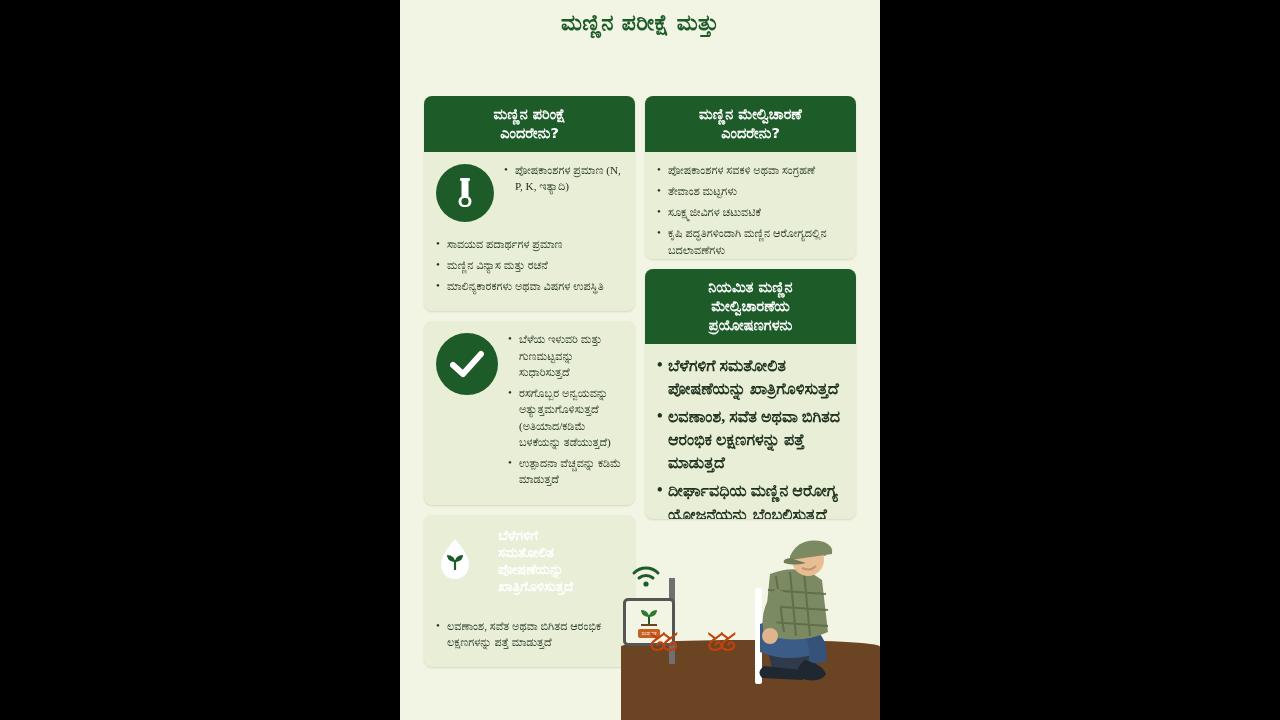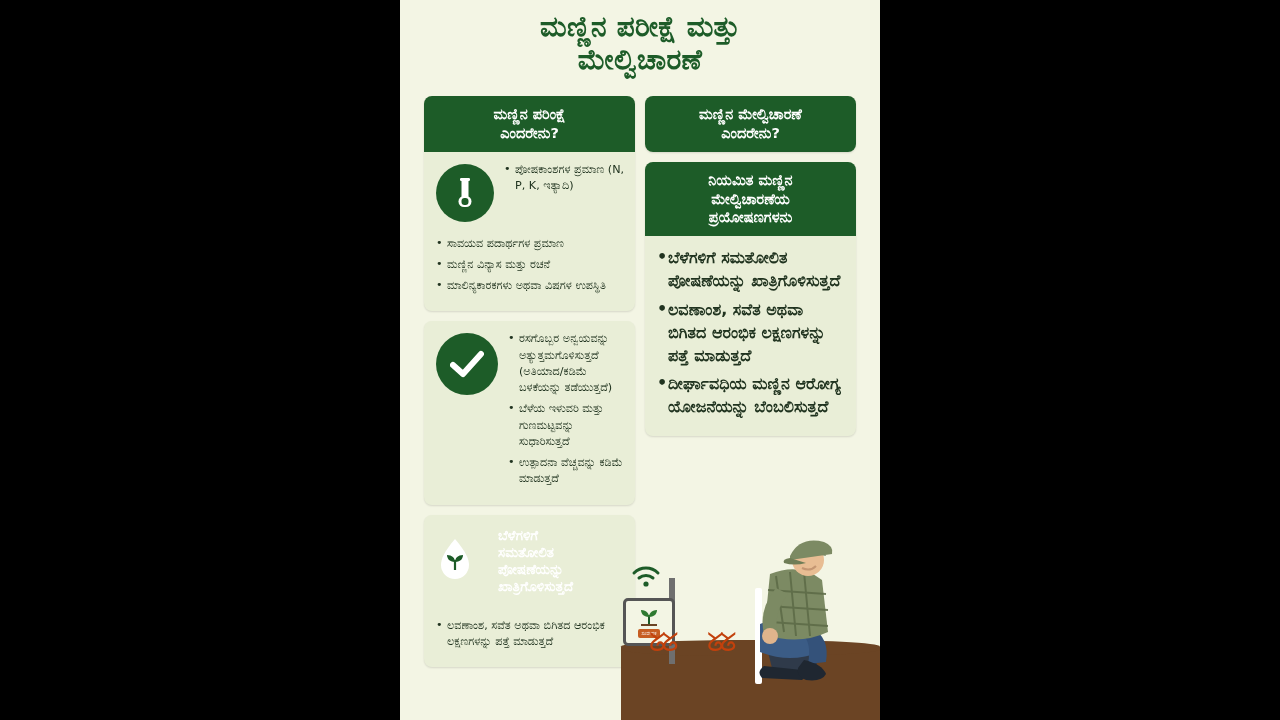--- a/index.html
+++ b/index.html
@@ -20,21 +20,21 @@
     position: absolute;
     left: 400px; top: 0;
     width: 480px; height: 720px;
     background: #f3f5e4;
     overflow: hidden;
   }
   .title {
     text-align: center;
     color: #1d5c28;
     font-weight: bold;
-    font-size: 28px;
+    font-size: 22px;
     line-height: 1.18;
     padding: 10px 18px 6px 18px;
     letter-spacing: .3px;
   }
   .cols {
     position: absolute;
     top: 96px; left: 0; right: 0; bottom: 0;
     display: flex;
     gap: 10px;
     padding: 0 24px;
@@ -54,21 +54,21 @@
     line-height: 1.3;
     text-align: center;
     padding: 9px 8px 9px 8px;
   }
   .card-body {
     padding: 10px 10px 12px 12px;
     color: #20331f;
     font-size: 11.2px;
     line-height: 1.45;
   }
-  ul.bullets { list-style: none; margin: 0; padding: 0; }
+  ul.bullets { list-style: none; margin: 0; padding: 0; font-family: Liberation Serif, serif; }
   ul.bullets > li {
     position: relative;
     padding-left: 11px;
     margin-bottom: 5px;
   }
   ul.bullets > li:before {
     content: "•";
     position: absolute;
     left: 0; top: -1px;
     color: #20331f;
@@ -128,21 +128,20 @@
 <body>
 
 <div id="stage">
   <div class="sidebar-l"></div>
   <div class="sidebar-r"></div>
 
   <div id="poster">
 
     <div class="title">
       <div>ಮಣ್ಣಿನ ಪರೀಕ್ಷೆ ಮತ್ತು</div>
-      <div>ಮೇಲ್ವಿಚಾರಣೆ</div>
     </div>
 
     <div class="cols">
 
       <div class="col">
 
         <div class="card">
           <div class="card-head">
             <div>ಮಣ್ಣಿನ ಪರಿಂಕ್ಷೆ</div>
             <div>ಎಂದರೇನು?</div>
@@ -174,22 +173,22 @@
         <div class="card">
           <div class="card-body">
             <div class="with-icon">
               <div class="circle big">
                 <svg width="34" height="28" viewBox="0 0 34 28" aria-hidden="true">
                   <path d="M3 15 L13 24 L31 4" stroke="#ffffff" stroke-width="6" fill="none" stroke-linecap="round" stroke-linejoin="round"></path>
                 </svg>
               </div>
               <div class="txt">
                 <ul class="bullets">
+                  <li>ಬೆಳೆಯ ಇಳುವರಿ ಮತ್ತು ಗುಣಮಟ್ಟವನ್ನು ಸುಧಾರಿಸುತ್ತದೆ</li>
                   <li>ರಸಗೊಬ್ಬರ ಅನ್ವಯವನ್ನು ಅತ್ಯುತ್ತಮಗೊಳಿಸುತ್ತದೆ (ಅತಿಯಾದ/ಕಡಿಮೆ ಬಳಕೆಯನ್ನು ತಡೆಯುತ್ತದೆ)</li>
-                  <li>ಬೆಳೆಯ ಇಳುವರಿ ಮತ್ತು ಗುಣಮಟ್ಟವನ್ನು ಸುಧಾರಿಸುತ್ತದೆ</li>
                   <li>ಉತ್ಪಾದನಾ ವೆಚ್ಚವನ್ನು ಕಡಿಮೆ ಮಾಡುತ್ತದೆ</li>
                 </ul>
               </div>
             </div>
           </div>
         </div>
 
         <div class="card">
           <div class="dark leaf-head">
             <span class="leafmark">
@@ -216,20 +215,28 @@
 
       </div>
 
       <div class="col">
 
         <div class="card">
           <div class="card-head">
             <div>ಮಣ್ಣಿನ ಮೇಲ್ವಿಚಾರಣೆ</div>
             <div>ಎಂದರೇನು?</div>
           </div>
+          <div class="card-body">
+            <ul class="bullets">
+              <li>ಪೋಷಕಾಂಶಗಳ ಸವಕಳಿ ಅಥವಾ ಸಂಗ್ರಹಣೆ</li>
+              <li>ತೇವಾಂಶ ಮಟ್ಟಗಳು</li>
+              <li>ಸೂಕ್ಷ್ಮಜೀವಿಗಳ ಚಟುವಟಿಕೆ</li>
+              <li>ಕೃಷಿ ಪದ್ಧತಿಗಳಿಂದಾಗಿ ಮಣ್ಣಿನ ಆರೋಗ್ಯದಲ್ಲಿನ ಬದಲಾವಣೆಗಳು</li>
+            </ul>
+          </div>
         </div>
 
         <div class="card">
           <div class="card-head">
             <div>ನಿಯಮಿತ ಮಣ್ಣಿನ</div>
             <div>ಮೇಲ್ವಿಚಾರಣೆಯ</div>
             <div>ಪ್ರಯೋಷಣಗಳನು</div>
           </div>
           <div class="card-body">
             <ul class="bullets bold-list">

